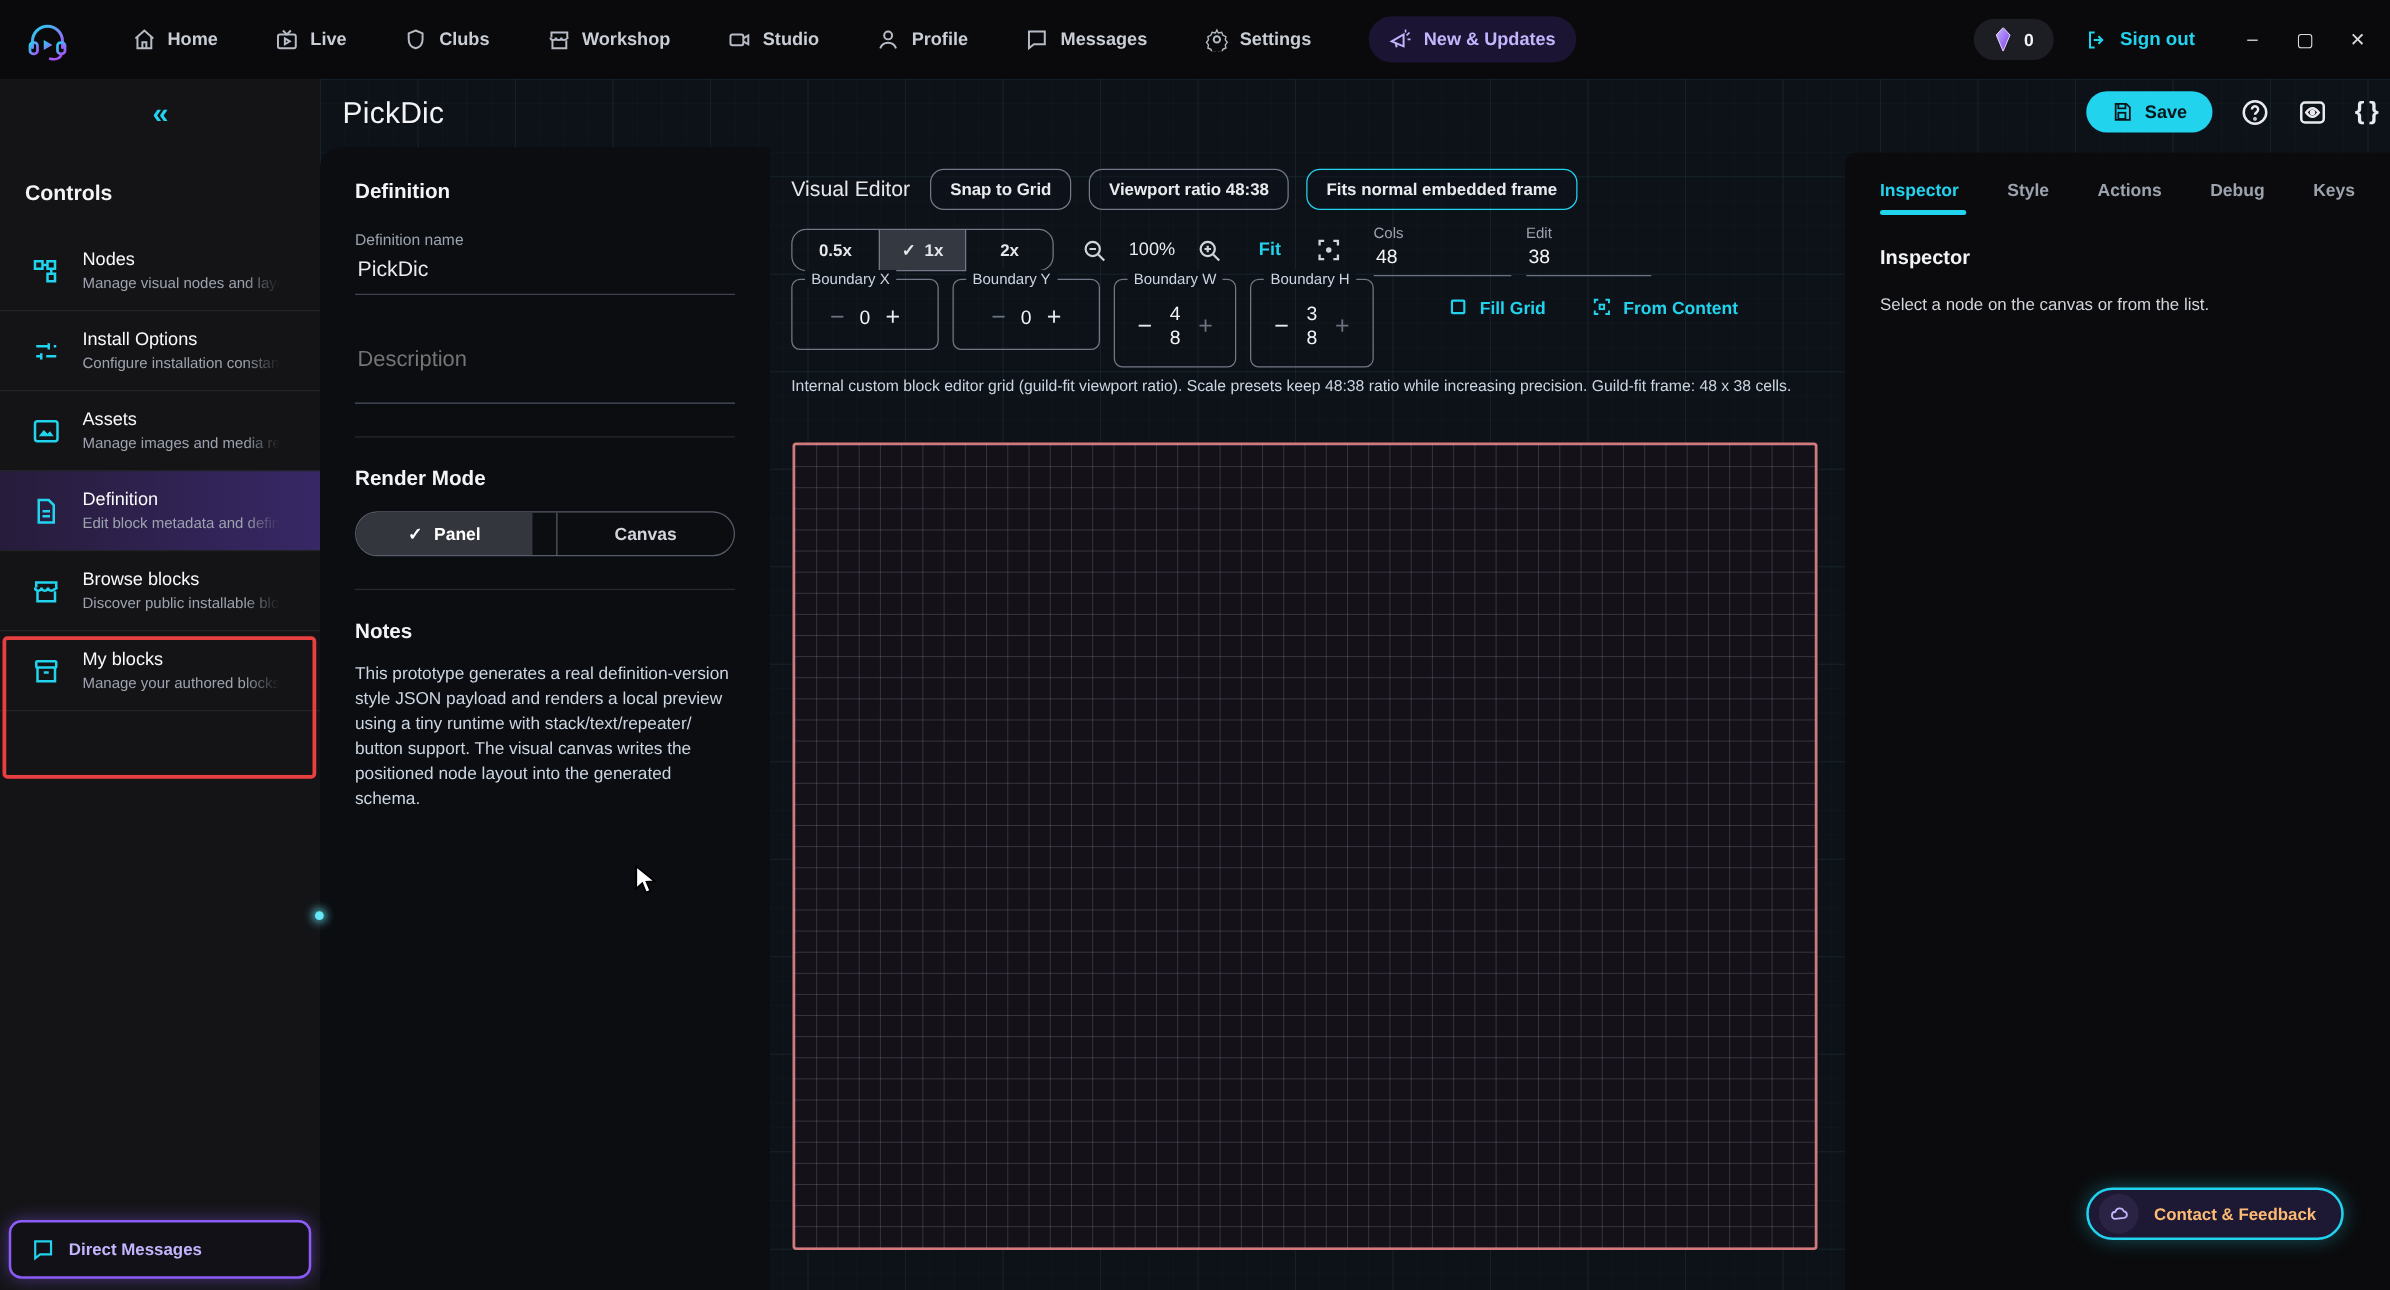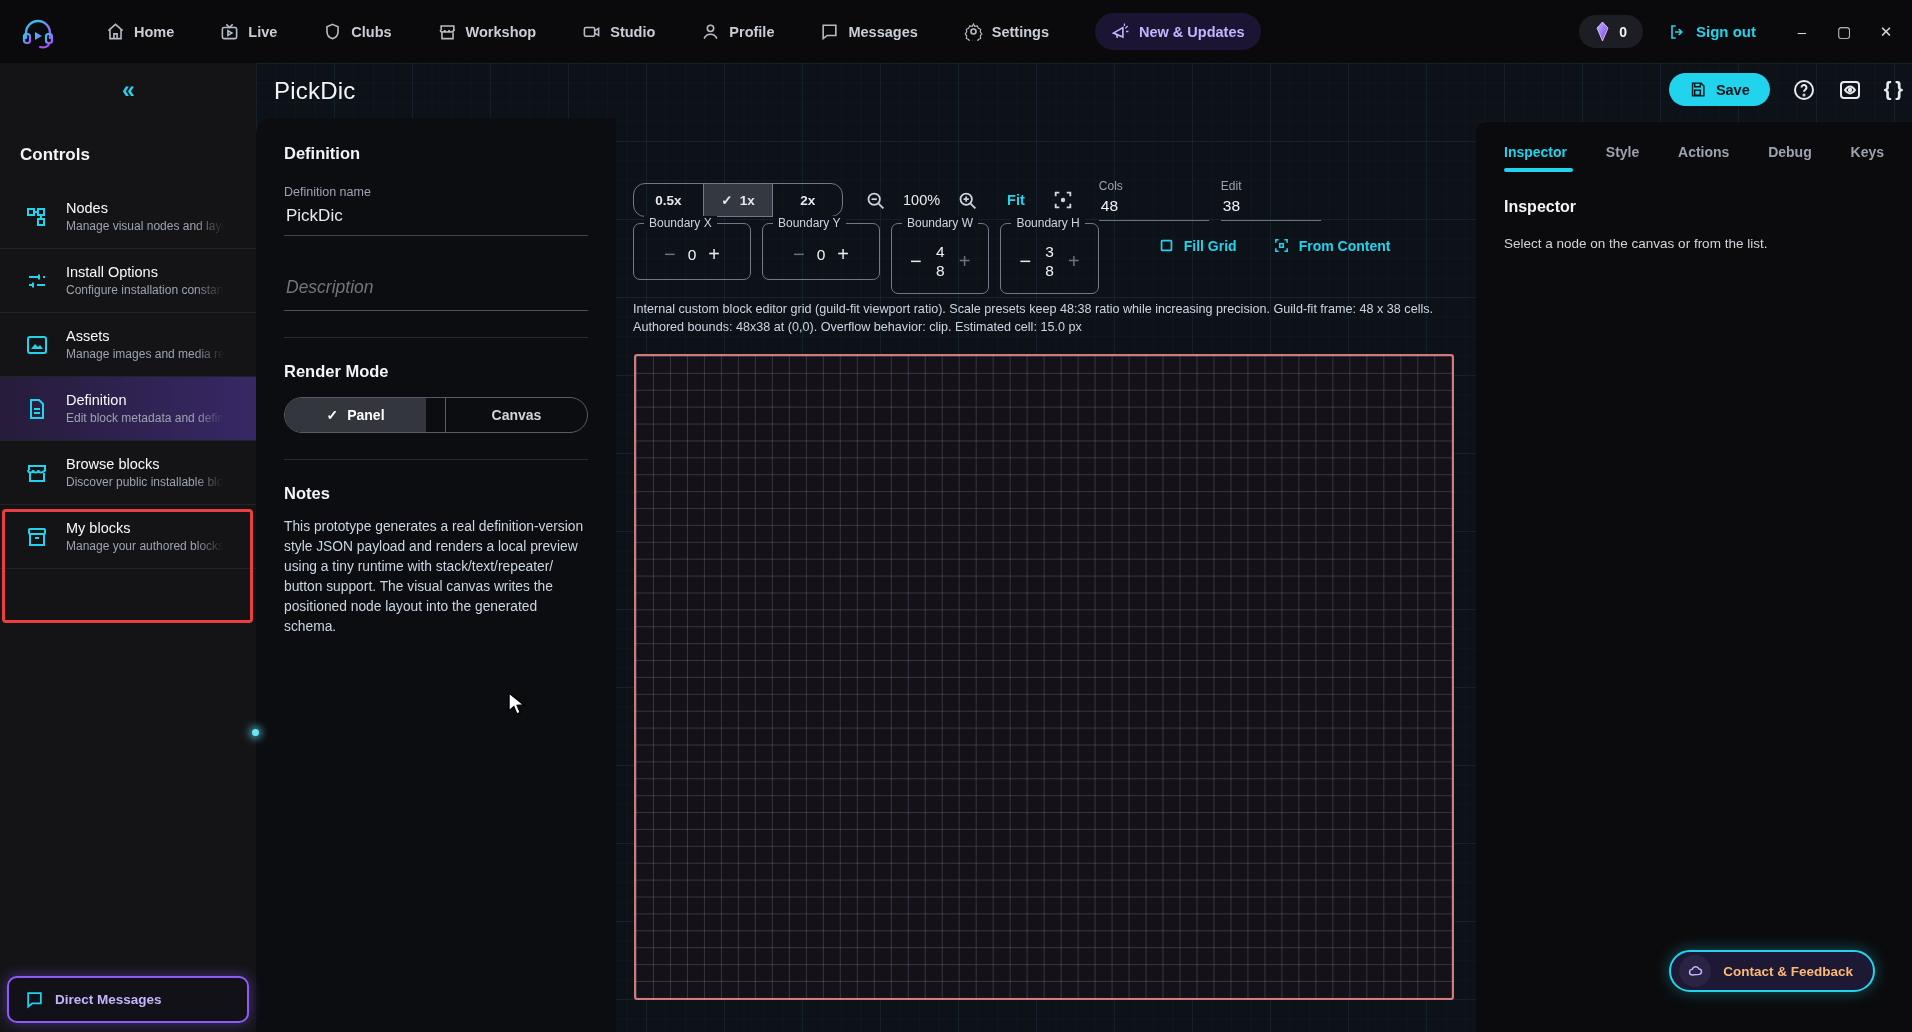--- a/index.html
+++ b/index.html
@@ -94,21 +94,21 @@
     position:absolute; left:256px; top:118px; width:360px; height:914px;
     background:#0b0d11; border-top-left-radius:16px; z-index:30; padding:26px 28px;
   }
   .sec-h { font-size:16.5px; font-weight:700; color:#f3f4f6; }
   .fld-label { font-size:12.5px; color:#9ca3af; margin-top:22px; }
   .fld-input {
     width:100%; background:transparent; border:none; border-bottom:1px solid #3f4350;
     color:#e8eaed; font-size:17px; padding:7px 2px 9px 2px; outline:none;
     font-family:"Liberation Sans", sans-serif;
   }
-  .desc-input { margin-top:34px; color:#f97316; font-size:17.5px; border-bottom-color:#4b5160; padding-bottom:12px;font-style:italic; }
+  .desc-input { margin-top:34px; color:#f97316; font-size:17.5px; border-bottom-color:#4b5160; padding-bottom:24px; }
   .card-div { border:none; border-top:1px solid #262a31; margin:26px 0 24px 0; }
   .seg {
     margin-top:16px; display:flex; height:36px; border:1px solid #565c68; border-radius:18px; overflow:hidden;
   }
   .seg-opt {
     flex:1; display:flex; align-items:center; justify-content:center; gap:9px;
     font-size:14px; font-weight:700; color:#d1d5db; cursor:pointer;
   }
   .seg-opt.sel { background:#33363c; color:#fff; }
   .seg-opt + .seg-opt { border-left:1px solid #565c68;margin-left:19px; }
@@ -451,20 +451,26 @@
       <div class="seg-opt">
         <span>Canvas</span>
       </div>
     </div>
     <hr class="card-div">
     <div class="sec-h">Notes</div>
     <p class="notes-p">This prototype generates a real definition-version style JSON payload and renders a local preview using a tiny runtime with stack/text/repeater/ button support. The visual canvas writes the positioned node layout into the generated schema.</p>
   </div>
 
   <div class="editor">
+    <div class="ed-row1">
+      <span class="ed-title">Visual Editor</span>
+      <button class="pill-btn">Snap to Grid</button>
+      <button class="pill-btn">Viewport ratio 48:38</button>
+      <button class="pill-btn cyan">Fits normal embedded frame</button>
+    </div>
     <div class="ed-row2">
       <div class="scale-seg">
         <div class="scale-opt">
           <span>0.5x</span>
         </div>
         <div class="scale-opt sel">
           <span>✓</span>
           <span>1x</span>
         </div>
         <div class="scale-opt">
@@ -536,21 +542,20 @@
       <div class="link-btn fromcontent">
         <svg viewBox="0 0 24 24" fill="none" stroke-width="2.2">
             <path d="M4 8V4h4M16 4h4v4M20 16v4h-4M8 20H4v-4"></path>
             <rect x="9.5" y="9.5" width="5" height="5"></rect>
           </svg>
         <span>From Content</span>
       </div>
     </div>
     <div class="ed-info">
       <div>Internal custom block editor grid (guild-fit viewport ratio). Scale presets keep 48:38 ratio while increasing precision. Guild-fit frame: 48 x 38 cells.</div>
-      <div>Authored bounds: 48x38 at (0,0). Overflow behavior: clip. Estimated cell: 15.0 px</div>
     </div>
     <div class="canvas-grid"></div>
   </div>
 
   <div class="right-panel">
     <div class="tabs">
       <div class="tab active">Inspector</div>
       <div class="tab">Style</div>
       <div class="tab">Actions</div>
       <div class="tab">Debug</div>

